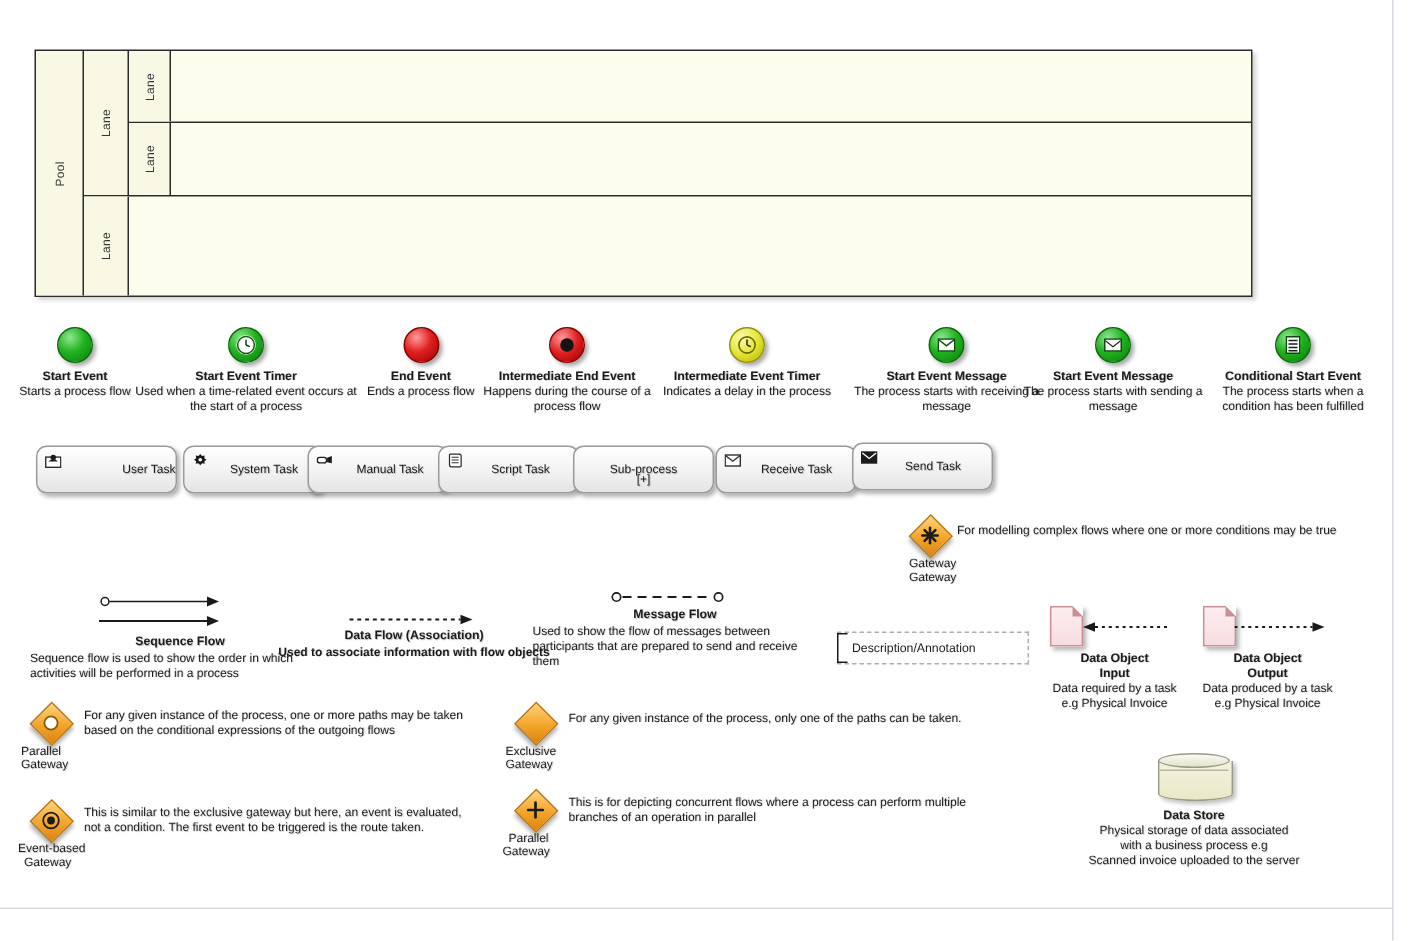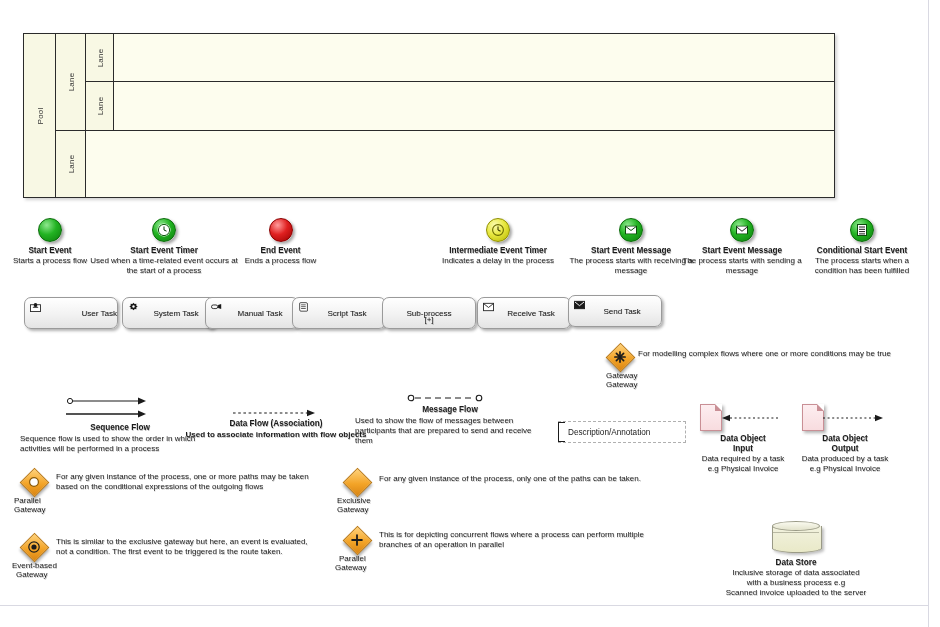--- a/index.html
+++ b/index.html
@@ -191,20 +191,25 @@
     <div class="cap" style="margin-top:4px;">Start Event Timer</div>
     <div class="sub">Used when a time-related event occurs at the start of a process</div>
   </div>
 
   <div class="abs" style="left:223px;top:218px;width:115px;">
     <div class="ev ev-red"></div>
     <div class="cap" style="margin-top:4px;">End Event</div>
     <div class="sub">Ends a process flow</div>
   </div>
 
+  <div class="abs" style="left:310px;top:218px;width:136px;">
+    <div class="ev ev-ring-red"></div>
+    <div class="cap" style="margin-top:4px;">Intermediate End Event</div>
+    <div class="sub">Happens during the course of a process flow</div>
+  </div>
 
   <div class="abs" style="left:428px;top:218px;width:140px;">
     <div class="ev ev-yellow">
       <svg class="ev-inner" width="14" height="14" viewBox="0 0 14 14">
         <circle cx="7" cy="7" r="5.4" fill="none" stroke="#6b6b00" stroke-width="1.1"></circle>
         <line x1="7" y1="7" x2="7" y2="3.4" stroke="#3a3a00" stroke-width="1.1"></line>
         <line x1="7" y1="7" x2="9.6" y2="8.2" stroke="#3a3a00" stroke-width="1.1"></line>
       </svg>
     </div>
     <div class="cap" style="margin-top:4px;">Intermediate Event Timer</div>
@@ -428,25 +433,25 @@
           <line x1="1.6" y1="6.5" x2="11.4" y2="6.5"></line>
         </g>
       </svg>
     </div>
     <div class="sub lft" style="position:absolute;left:34px;top:2px;width:340px;white-space:nowrap;">This is for depicting concurrent flows where a process can perform multiple</div>
     <div class="sub lft" style="position:absolute;left:34px;top:12px;width:340px;white-space:nowrap;">branches of an operation in parallel</div>
     <div class="sub lft" style="position:absolute;left:-6px;top:26px;width:70px;text-align:left;">Parallel</div>
     <div class="sub lft" style="position:absolute;left:-10px;top:35px;width:70px;text-align:left;">Gateway</div>
   </div>
 
-  <div class="abs" style="left:688px;top:521px;width:216px;">
+  <div class="abs" style="left:688px;top:502px;width:216px;">
     <div class="dstore">
       <div class="dstore-body"></div>
       <div class="dstore-top"></div>
       <div class="dstore-line"></div>
     </div>
     <div class="cap" style="margin-top:3px;">Data Store</div>
-    <div class="sub">Inclusive storage of data associated</div>
+    <div class="sub">Physical storage of data associated</div>
     <div class="sub">with a business process e.g</div>
     <div class="sub">Scanned invoice uploaded to the server</div>
   </div>
 
 </div>
 
 </body></html>

